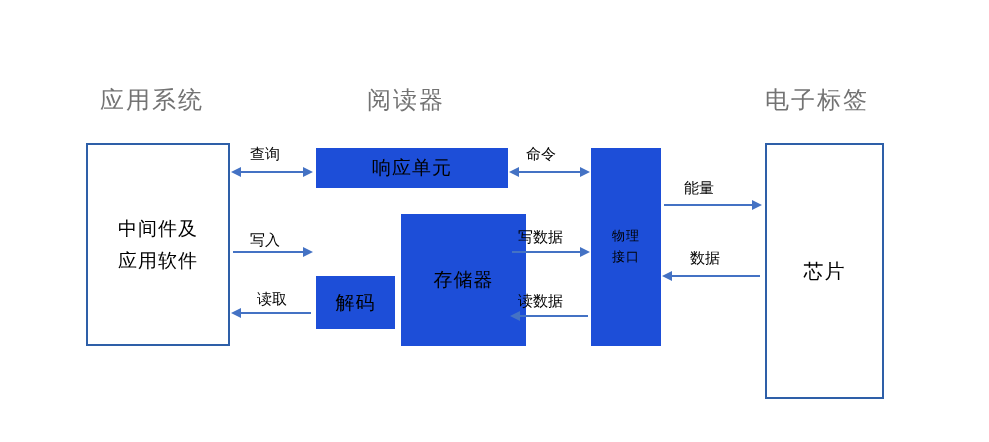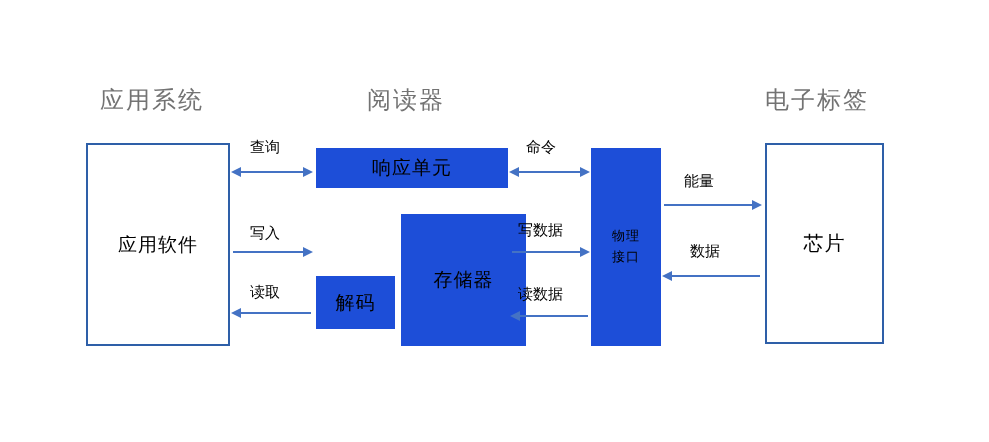--- a/index.html
+++ b/index.html
@@ -74,62 +74,64 @@
     width: 0; height: 0;
     border-right: 10px solid #4472C4;
     border-top: 5px solid transparent;
     border-bottom: 5px solid transparent;
   }
   .arrow-label {
     position: absolute;
     font-size: 15px;
     color: #000000;
     white-space: nowrap;
+    margin-top: 7px;
   }
 </style>
 </head>
 <body>
 
 <div class="canvas">
 
   <div class="section-header" style="left:100px; top:84px;">应用系统</div>
   <div class="section-header" style="left:367px; top:84px;">阅读器</div>
   <div class="section-header" style="left:765px; top:84px;">电子标签</div>
 
   <div class="white-box" style="left:86px; top:143px; width:144px; height:203px;">
+    <div class="line">中间件及</div>
     <div class="line">应用软件</div>
   </div>
 
   <div class="blue-box" style="left:316px; top:148px; width:192px; height:40px;">响应单元</div>
 
 
   <div class="blue-box" style="left:316px; top:276px; width:79px; height:53px;">解码</div>
 
   <div class="blue-box" style="left:401px; top:214px; width:125px; height:132px;">存储器</div>
 
   <div class="blue-box" style="left:591px; top:148px; width:70px; height:198px;">
     <div class="line">物理</div>
     <div class="line">接口</div>
   </div>
 
-  <div class="white-box" style="left:765px; top:143px; width:119px; height:201px;">
+  <div class="white-box" style="left:765px; top:143px; width:119px; height:256px;">
     <div class="line" style="font-size:20px;">芯片</div>
   </div>
 
   <div class="arrow left right" style="left:233px; top:171px; width:78px;"></div>
   <div class="arrow-label" style="left:250px; top:138px;">查询</div>
 
   <div class="arrow left right" style="left:511px; top:171px; width:77px;"></div>
   <div class="arrow-label" style="left:526px; top:138px;">命令</div>
 
   <div class="arrow right" style="left:233px; top:251px; width:78px;"></div>
   <div class="arrow-label" style="left:250px; top:224px;">写入</div>
 
   <div class="arrow left" style="left:233px; top:312px; width:78px;"></div>
-  <div class="arrow-label" style="left:250px; top:283px;">读取</div>
+  <div class="arrow-label" style="left:257px; top:283px;">读取</div>
 
   <div class="arrow right" style="left:512px; top:251px; width:76px;"></div>
   <div class="arrow-label" style="left:518px; top:221px;">写数据</div>
 
   <div class="arrow left" style="left:512px; top:315px; width:76px;"></div>
   <div class="arrow-label" style="left:518px; top:285px;">读数据</div>
 
   <div class="arrow right" style="left:664px; top:204px; width:96px;"></div>
   <div class="arrow-label" style="left:684px; top:172px;">能量</div>
 

